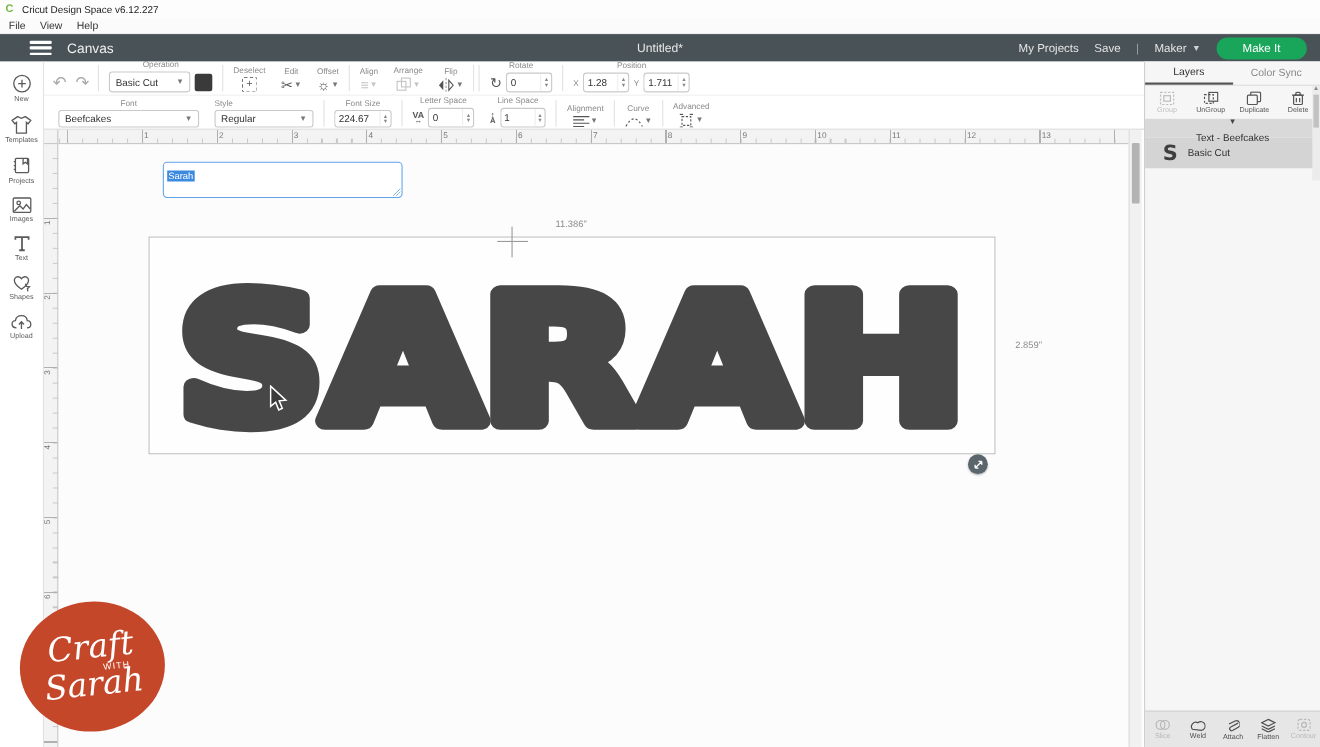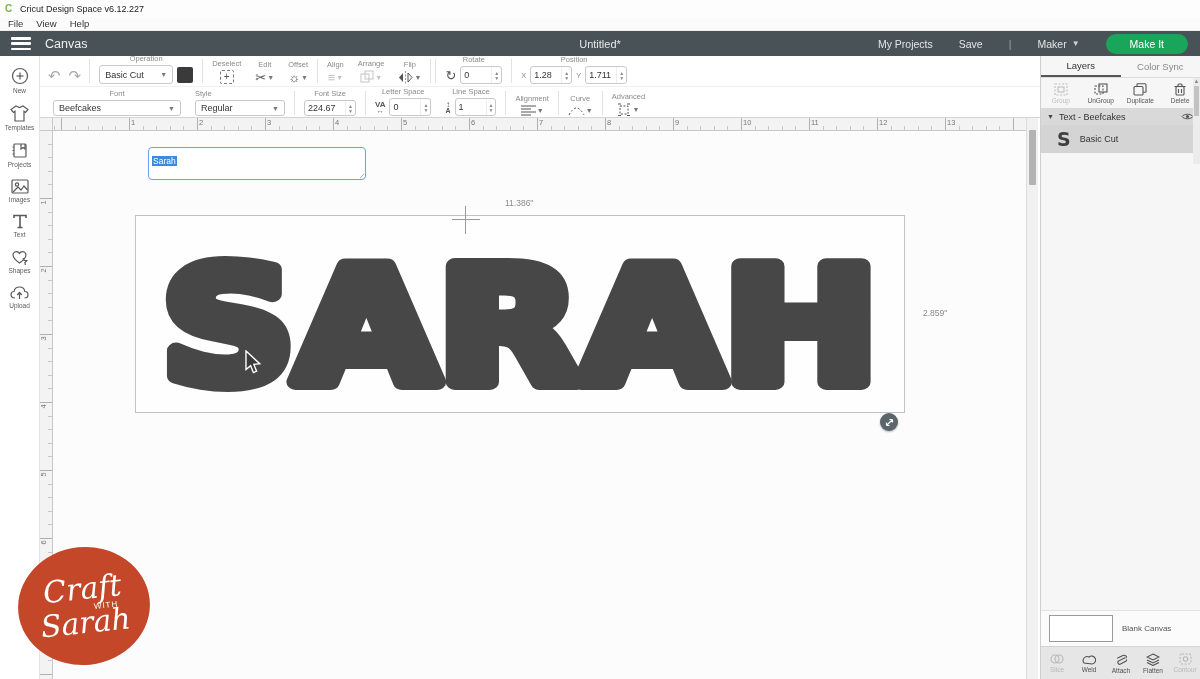--- a/index.html
+++ b/index.html
@@ -7,26 +7,26 @@
   #stage { position:relative; width:1200px; height:679px; background:#fff; }
 
   
   #titlebar { position:absolute; left:0; top:0; width:1200px; height:17px; background:#fdfdfd; display:flex; align-items:center; padding-left:5px; gap:5px; }
   #titlebar .applogo { width:10px; height:10px; color:#7ab648; font-weight:bold; font-size:10px; line-height:10px; }
   #titlebar .apptitle { font-size:9px; color:#222; }
   #menubar { position:absolute; left:0; top:17px; width:1200px; height:14px; background:#fbfbfb; display:flex; align-items:center; gap:13px; padding-left:8px; border-bottom:1px solid #ececec; }
   #menubar .menu-item { font-size:9.5px; color:#333; cursor:default; }
 
   
-  #appheader { position:absolute; left:0; top:31px; width:1200px; height:25px; background:#485257; display:flex; align-items:center; color:#fff; }
+  #appheader { position:absolute; left:0; top:31px; width:1200px; height:25px; background:#485257; display:flex; align-items:center; color:#fff;padding-left:16px; }
   .hamburger { width:20px; height:13px; margin-left:11px; display:flex; flex-direction:column; justify-content:space-between; cursor:pointer; }
   .hamburger span { display:block; height:2.5px; background:#fff; border-radius:1px; }
   #view-title { font-size:12.5px; color:#f0f0f0; margin-left:14px; }
   #doc-title { position:absolute; left:0; right:0; text-align:center; font-size:11px; color:#e8e8e8; pointer-events:none; }
-  #header-right { margin-left:auto; display:flex; align-items:center; gap:26px; padding-right:12px; font-size:10.5px; color:#e4e4e4; }
+  #header-right { margin-left:auto; display:flex; align-items:center; gap:14px; padding-right:12px; font-size:10.5px; color:#e4e4e4; }
   #header-right .hdr-link { cursor:pointer; }
   #header-right .hdr-sep { color:#9aa2a6; }
   .machine-sel { display:flex; align-items:center; gap:5px; cursor:pointer; }
   .chev { font-size:8px; color:#cfd4d6; }
   #make-it { background:#19a65a; color:#fff; border:none; border-radius:11px; font-size:10.5px; padding:4px 24px; cursor:pointer; }
 
   
   #toolbar { position:absolute; left:40px; top:56px; width:1160px; height:62px; background:#fff; border-bottom:1px solid #d5d5d5; }
   .tb-row { display:flex; align-items:flex-end; height:31px; padding-left:6px; }
   .tb-row1 { border-bottom:1px solid #efefef; }
@@ -97,21 +97,21 @@
   
   #right-panel { position:absolute; left:1040px; top:56px; width:160px; height:623px; background:#f6f6f6; border-left:1px solid #cfcfcf; }
   #panel-tabs { display:flex; height:22px; border-bottom:1px solid #dcdcdc; }
   .panel-tab { flex:1; display:flex; align-items:center; justify-content:center; font-size:9.5px; color:#888; cursor:pointer; }
   .panel-tab.active { color:#333; border-bottom:2px solid #555; }
   #layer-actions { display:flex; height:30px; align-items:center; }
   .layer-action { flex:1; display:flex; flex-direction:column; align-items:center; gap:1px; cursor:pointer; color:#555; }
   .layer-action .la-label { font-size:6.5px; }
   .layer-action svg { stroke:currentColor; fill:none; stroke-width:1.1; }
   .layer-action.disabled { color:#bdbdbd; }
-  #layer-group-row { height:17px; background:#d9d9d9; display:flex; align-items:center; gap:5px; padding:0 6px; cursor:pointer; }
+  #layer-group-row { height:17px; background:#d9d9d9; display:flex; align-items:center; gap:5px; padding:0 6px; cursor:pointer;flex-direction:column; }
   #layer-group-row .lg-caret { font-size:7px; color:#444; }
   #layer-group-row .lg-label { font-size:9px; color:#333; flex:1; }
   #layer-item-row { height:28px; background:#d4d4d4; display:flex; align-items:center; gap:9px; padding:0 6px 0 16px; cursor:pointer; }
   #layer-item-row .thumb-letter { font-size:19px; font-weight:bold; color:#3f3f3f; font-family:"DejaVu Sans",sans-serif; }
   #layer-item-row .li-label { font-size:9px; color:#333; }
   #panel-scroll { position:absolute; right:0; top:22px; width:7px; height:86px; background:#ececec; }
   #panel-scroll .pthumb { position:absolute; left:1px; right:1px; top:8px; height:30px; background:#c2c2c2; }
   #panel-scroll .parrow { position:absolute; left:0; right:0; top:0; font-size:6px; color:#8a8a8a; text-align:center; }
   #canvas-color-row { position:absolute; left:0; bottom:33px; width:160px; height:36px; background:#fbfbfb; border-top:1px solid #e2e2e2; display:flex; align-items:center; gap:9px; padding:0 8px; }
   #canvas-color-row .bc-swatch { width:64px; height:27px; background:#fff; border:1px solid #9a9a9a; cursor:pointer; }
@@ -521,24 +521,20 @@
     </div>
     <div id="layer-item-row">
       <span class="thumb-letter">S</span>
       <span class="li-label">Basic Cut</span>
     </div>
     <div id="panel-scroll">
         <span class="parrow">▲</span>
         <div class="pthumb"></div>
       </div>
 
-    <div id="canvas-color-row">
-      <div class="bc-swatch"></div>
-      <span class="bc-label">Blank Canvas</span>
-    </div>
     <div id="panel-bottom-bar">
       <div class="pb-item disabled">
         <svg width="14" height="12" viewBox="0 0 14 12">
             <circle cx="5" cy="6" r="4"></circle>
             <circle cx="9" cy="6" r="4"></circle>
           </svg>
         <span class="pb-label">Slice</span>
       </div>
       <div class="pb-item">
         <svg width="14" height="12" viewBox="0 0 14 12">

